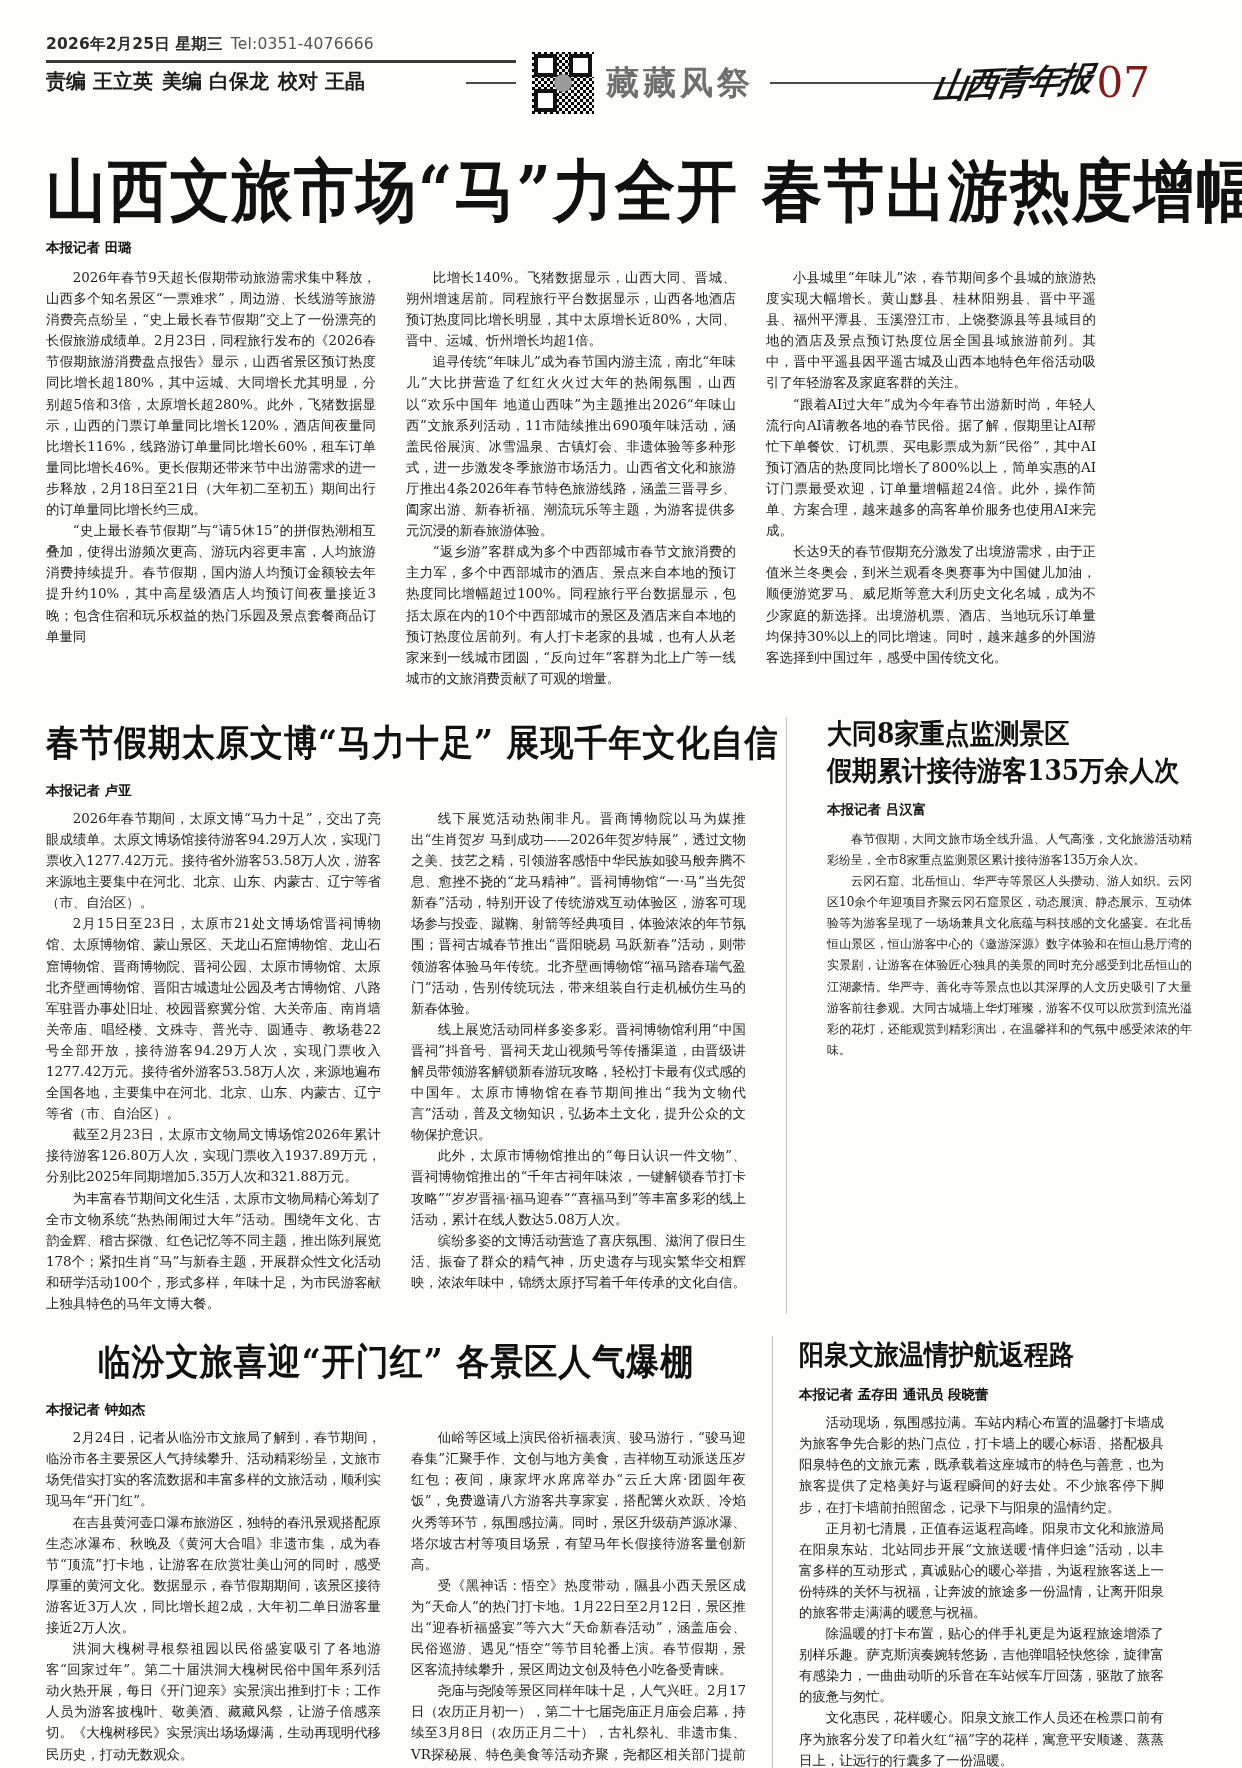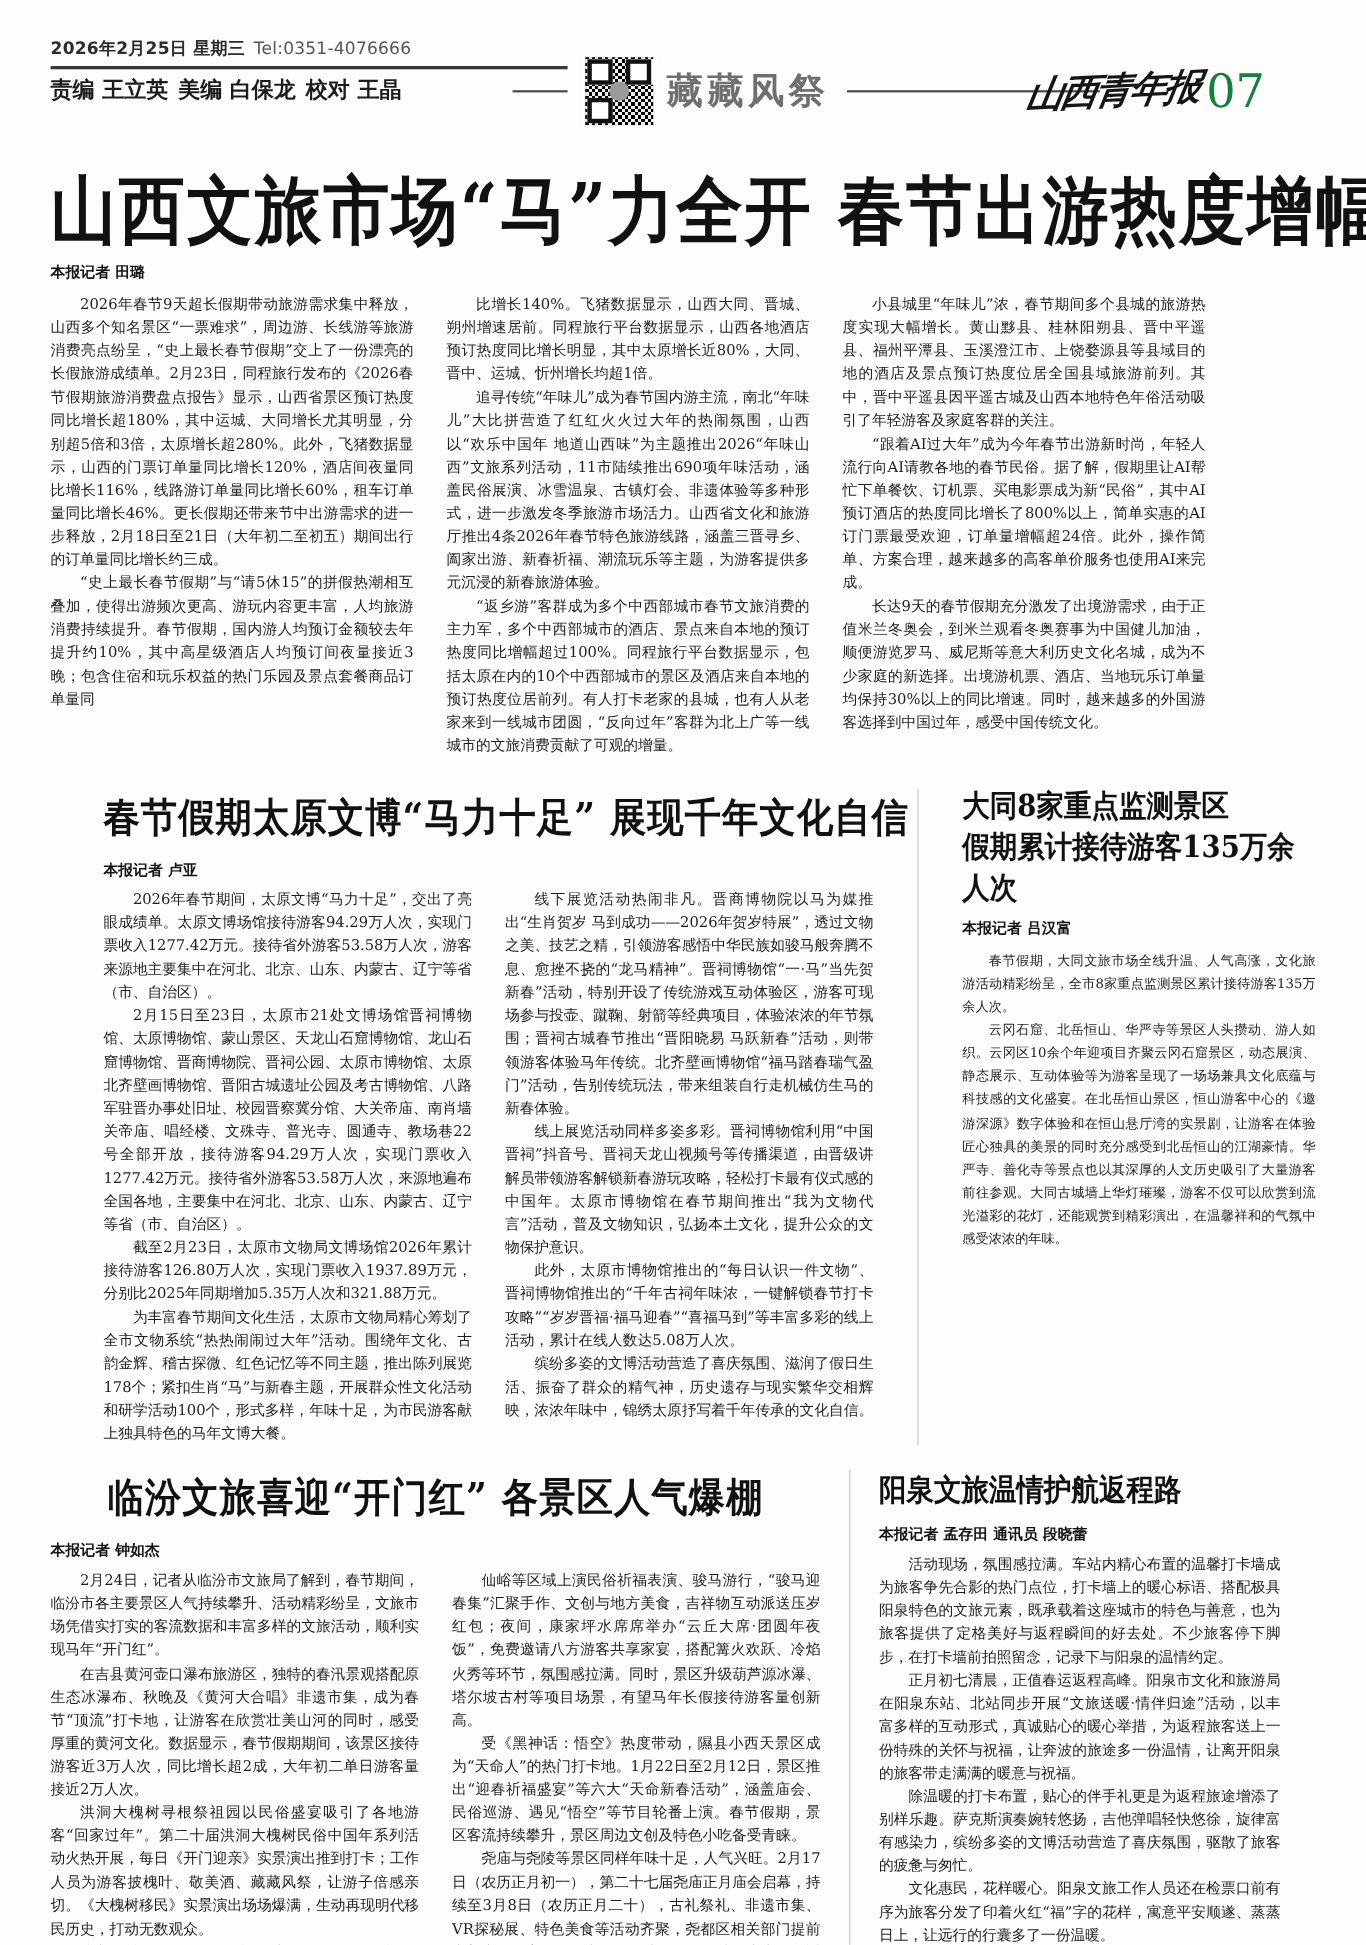--- a/index.html
+++ b/index.html
@@ -81,21 +81,21 @@
   }
   .brand-cal{
     font-family:"DejaVu Serif","Liberation Serif",serif;
     font-size:34px; font-weight:700; font-style:italic;
     color:#151515; letter-spacing:-3px;
     transform:skewX(-12deg) rotate(-3deg);
     white-space:nowrap;
   }
   .pageno{
     font-family:"DejaVu Serif","Liberation Serif",serif;
-    font-size:42px; font-weight:400; color:#15803d; margin-left:6px;
+    font-size:42px; font-weight:400; color:#7f1d1d; margin-left:6px;
   }
 
   
   .lead-head{
     text-align:center;
     font-size:60px; font-weight:700;
     letter-spacing:2px;
     margin:46px 0 6px 0;
     color:#111;
     transform:scaleY(1.12);
@@ -123,21 +123,21 @@
 
   
   .lead-body{
     display:flex; gap:30px; margin-top:10px;
   }
   .lead-body .colbox{ width:330px; }
   .lead-body .colbox.c3{ width:330px; }
 
   
   .mid{
-    display:flex; gap:40px; margin-top:28px;margin-left:48px;
+    display:flex; gap:40px; margin-top:28px;
   }
   .mid-left{ width:700px; }
   .vdiv{ width:1px; background:#c2c2c2; }
   .mid-right{ width:365px; }
 
   .sub-head{
     font-size:33px; font-weight:700; color:#111;
     letter-spacing:1px; text-align:center;
     transform:scaleY(1.1); transform-origin:center;
     margin:4px 0 16px 0;
@@ -266,18 +266,18 @@
       </div>
     </div>
 
     <div class="vdiv"></div>
 
     <div class="bottom-right">
       <h2 class="sub-head sm">阳泉文旅温情护航返程路</h2>
       <div class="byline">本报记者  孟存田  通讯员  段晓蕾</div>
       <p class="body">活动现场，氛围感拉满。车站内精心布置的温馨打卡墙成为旅客争先合影的热门点位，打卡墙上的暖心标语、搭配极具阳泉特色的文旅元素，既承载着这座城市的特色与善意，也为旅客提供了定格美好与返程瞬间的好去处。不少旅客停下脚步，在打卡墙前拍照留念，记录下与阳泉的温情约定。</p>
       <p class="body">正月初七清晨，正值春运返程高峰。阳泉市文化和旅游局在阳泉东站、北站同步开展“文旅送暖·情伴归途”活动，以丰富多样的互动形式，真诚贴心的暖心举措，为返程旅客送上一份特殊的关怀与祝福，让奔波的旅途多一份温情，让离开阳泉的旅客带走满满的暖意与祝福。</p>
-      <p class="body">除温暖的打卡布置，贴心的伴手礼更是为返程旅途增添了别样乐趣。萨克斯演奏婉转悠扬，吉他弹唱轻快悠徐，旋律富有感染力，缤纷多姿的文博活动营造了喜庆氛围，驱散了旅客的疲惫与匆忙。</p>
+      <p class="body">除温暖的打卡布置，贴心的伴手礼更是为返程旅途增添了别样乐趣。萨克斯演奏婉转悠扬，吉他弹唱轻快悠徐，旋律富有感染力，一曲曲动听的乐音在车站候车厅回荡，驱散了旅客的疲惫与匆忙。</p>
       <p class="body">文化惠民，花样暖心。阳泉文旅工作人员还在检票口前有序为旅客分发了印着火红“福”字的花样，寓意平安顺遂、蒸蒸日上，让远行的行囊多了一份温暖。</p>
     </div>
   </div>
 
 </div>
 
 </body></html>

